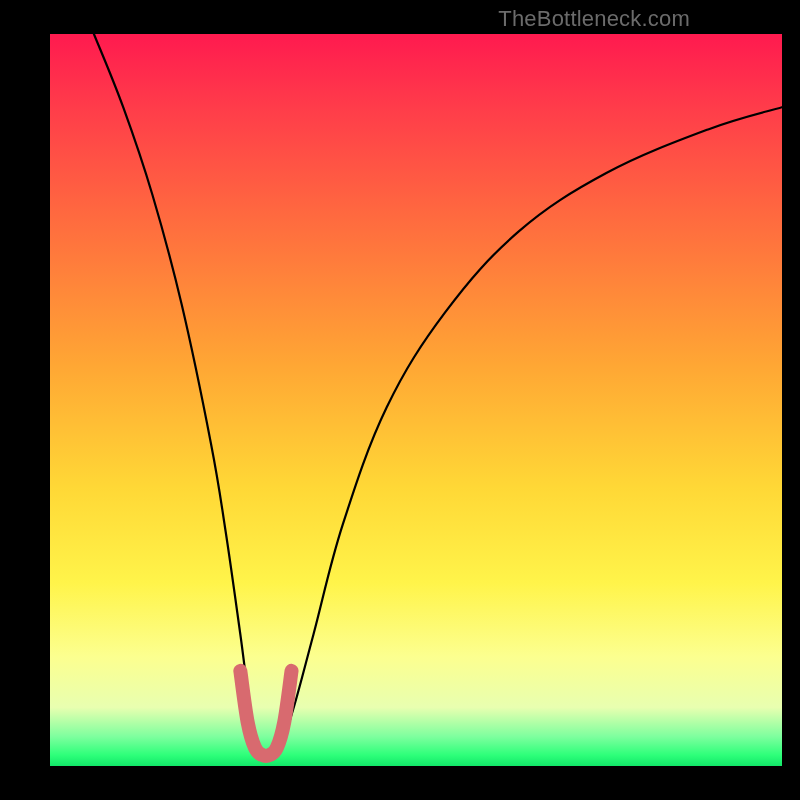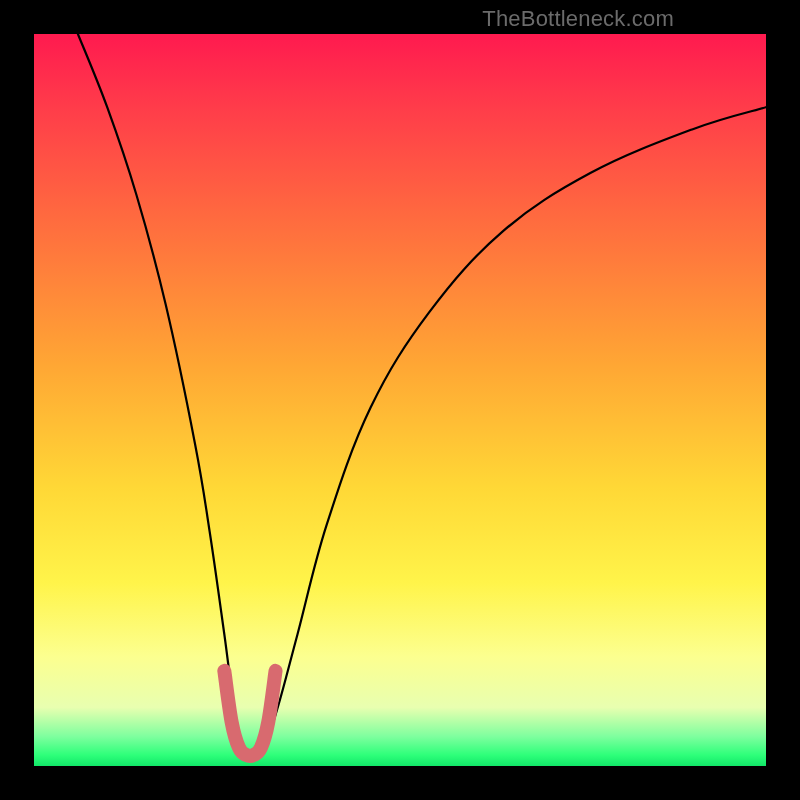--- a/index.html
+++ b/index.html
@@ -6,21 +6,21 @@
     margin: 0;
     padding: 0;
     width: 800px;
     height: 800px;
     background: #000;
     overflow: hidden;
     font-family: Arial, Helvetica, sans-serif;
   }
   .frame {
     position: absolute;
-    left: 0;
+    left: 16px;
     top: 0;
     width: 684px;
     height: 800px;
     background: #000;
   }
   .plot-area {
     position: absolute;
     left: 34px;
     top: 34px;
     width: 732px;

